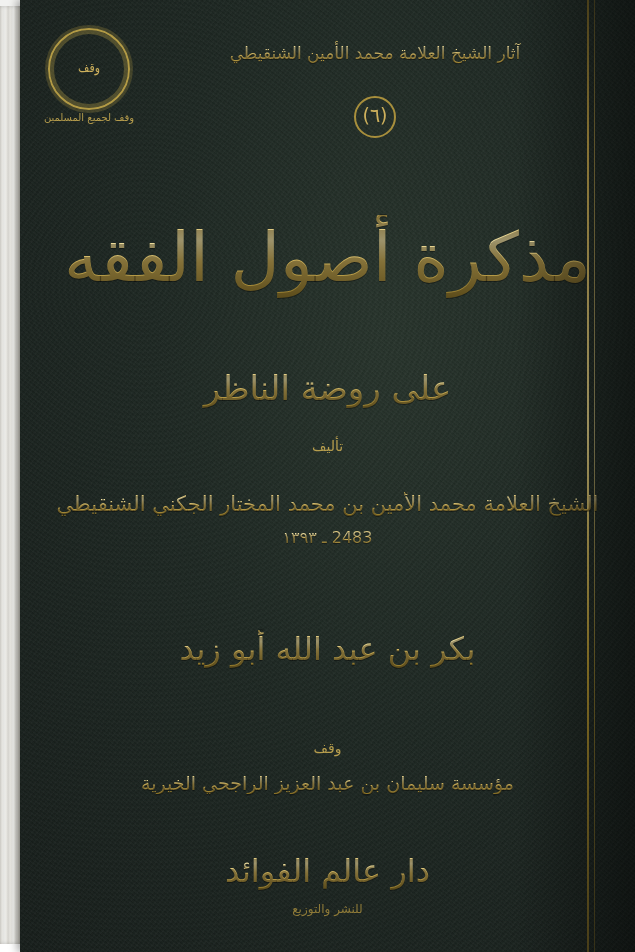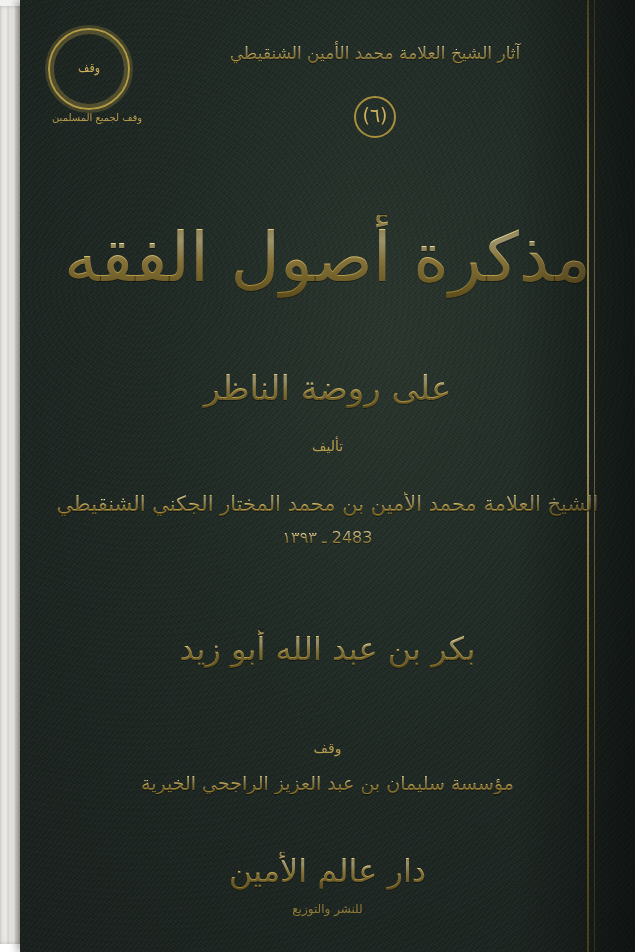--- a/index.html
+++ b/index.html
@@ -153,25 +153,24 @@
     color: #cdb05c;
     transform: scaleY(1.15);
     padding: 4px;
     direction: rtl;
   }
   .seal-caption {
     position: absolute;
     top: 112px;
     left: 16px;
     width: 106px;
-    text-align: left;
+    text-align: center;
     font-size: 10px;
     color: #b59c4c;
     direction: rtl;
-    margin-left: 16px;
   }
 
   
   .main-title {
     position: absolute;
     top: 215px;
     right: 0;
     width: 615px;
     text-align: center;
     font-size: 68px;
@@ -266,17 +265,17 @@
 
     <div class="lbl author-label">تأليف</div>
     <div class="val author-name gold">الشيخ العلامة محمد الأمين بن محمد المختار الجكني الشنقيطي</div>
     <div class="val author-dates gold">2483 ـ ١٣٩٣</div>
 
     <div class="val super-name gold">بكر بن عبد الله أبو زيد</div>
 
     <div class="lbl waqf-label">وقف</div>
     <div class="val waqf-name gold">مؤسسة سليمان بن عبد العزيز الراجحي الخيرية</div>
 
-    <div class="publisher gold">دار عالم الأمين</div>
+    <div class="publisher gold">دار عالم الفوائد</div>
     <div class="publisher-sub">للنشر والتوزيع</div>
 
   </div>
 </div>
 
 </body></html>

